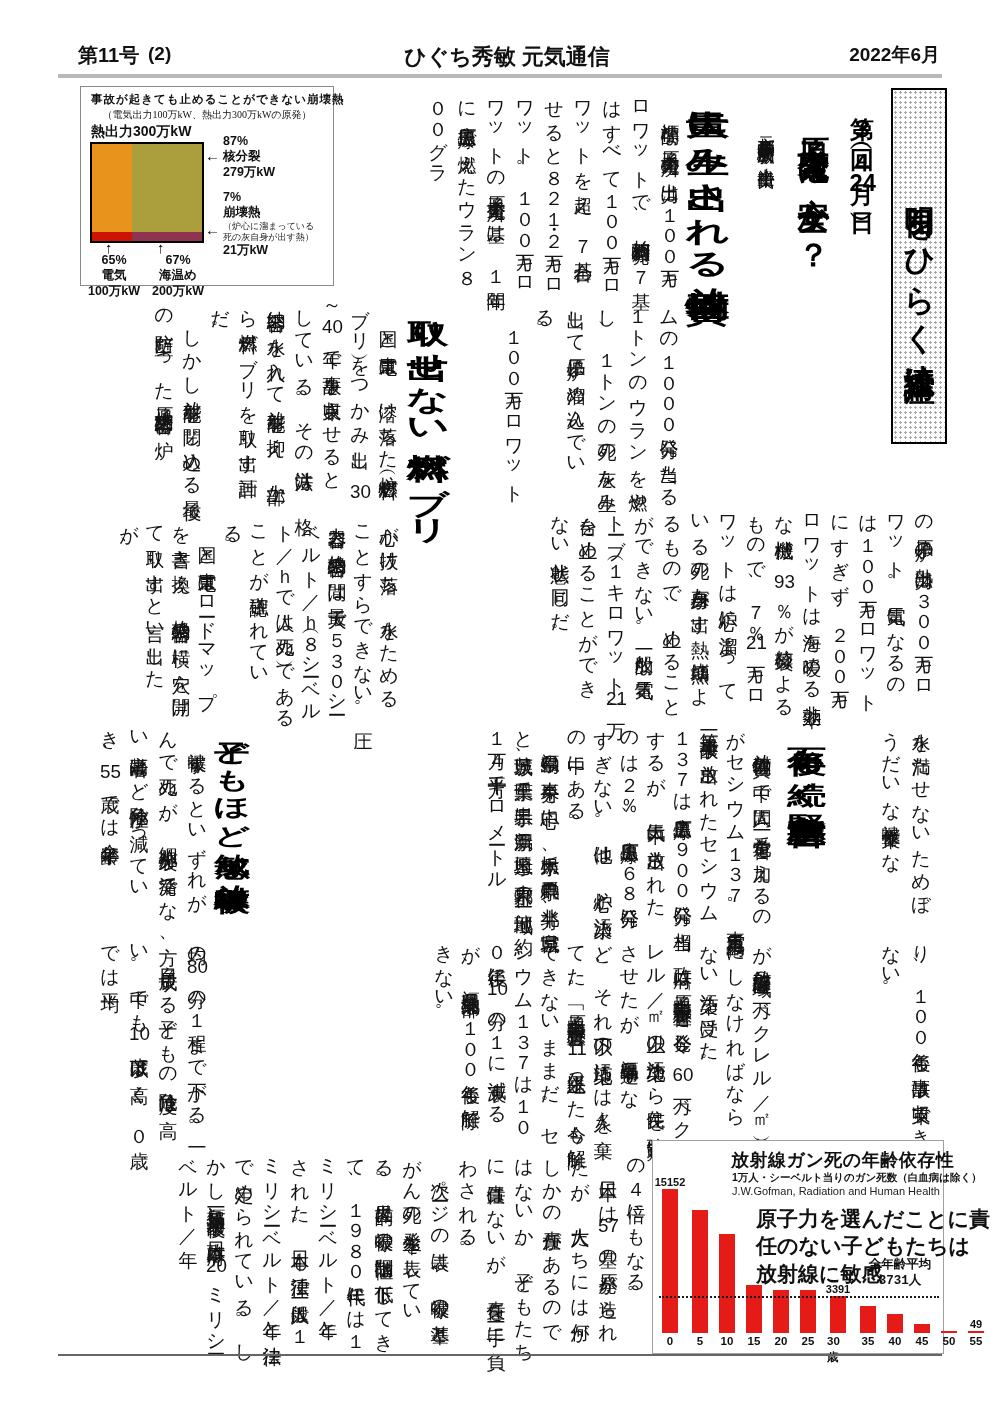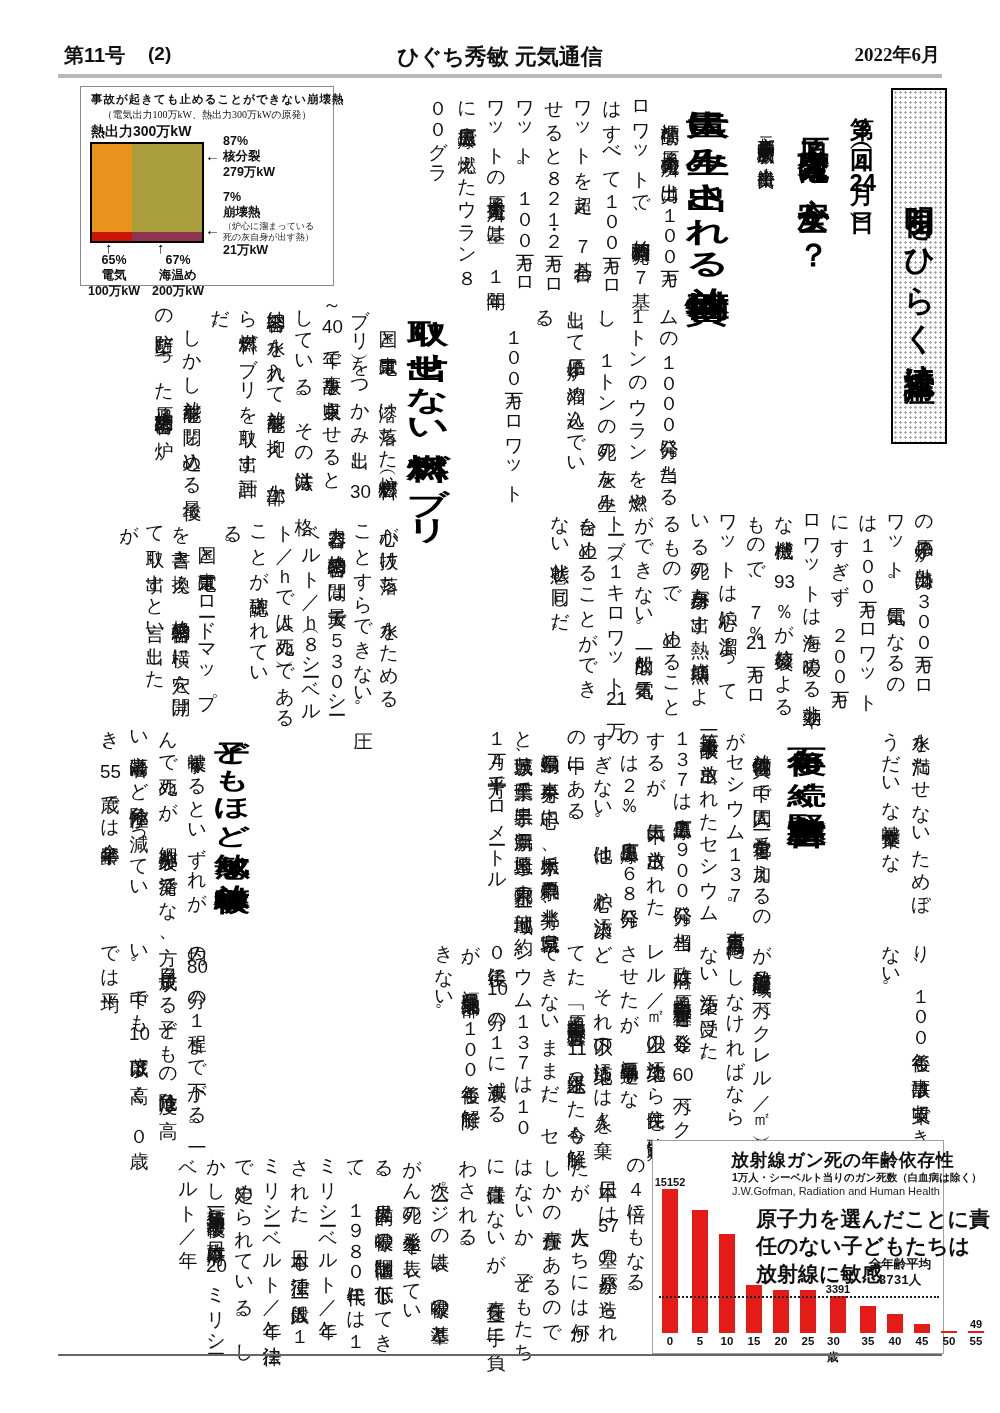--- a/index.html
+++ b/index.html
@@ -26,21 +26,21 @@
   .lh265{line-height:26.5px;}
   .lh28{line-height:28px;}
   .lh29{line-height:29px;}
   .lh30{line-height:30px;}
   .lh31{line-height:31px;}
   .hl{font-weight:bold;color:#000;}
   .stretch{transform:scaleX(1.55);transform-origin:50% 0;}
   
   .header-rule{left:58px;top:74px;width:884px;height:4px;background:#b9b9b9;}
   .bottom-rule{left:58px;top:1354px;width:884px;height:2px;background:#666;}
-  .hdr-txt{font-weight:bold;font-size:20px;top:42px;}
+  .hdr-txt{font-weight:bold;font-size:20px;top:42px;margin-left:14px;}
   
   .series-box{
     left:891px;top:88px;width:52px;height:352px;
     border:2px solid #000;
     background-image:radial-gradient(circle,#a8a8a8 1.1px,rgba(0,0,0,0) 1.2px);
     background-size:5px 5px;
     display:flex;align-items:center;justify-content:center;
   }
   .series-text{
     writing-mode:vertical-rl;font-weight:bold;font-size:31px;letter-spacing:2.5px;color:#000;
@@ -71,21 +71,21 @@
   .age-src{left:79px;top:44px;font-size:11px;color:#222;white-space:nowrap;}
   .age-ann{left:103px;top:64px;width:234px;font-weight:bold;font-size:21px;line-height:1.3;}
   .age-avg{left:208px;top:116px;width:78px;text-align:center;font-weight:bold;font-size:12.5px;line-height:1.3;font-family:Liberation Mono, monospace;}
 </style>
 </head>
 <body>
 
 <div class="abs hdr-txt" style="left:64px;">第11号</div>
 <div class="abs" style="left:148px;top:43px;font-size:19px;font-weight:bold;">(2)</div>
 <div class="abs hdr-txt" style="left:0;right:0;text-align:center;font-size:22px;">ひぐち秀敏 元気通信</div>
-<div class="abs hdr-txt" style="right:60px;font-size:19px;font-family:Liberation Serif, serif;">2022年6月</div>
+<div class="abs hdr-txt" style="right:60px;font-size:19px;">2022年6月</div>
 <div class="abs header-rule"></div>
 
 <div class="abs series-box">
   <div class="series-text">明日をひらく連続講座</div>
 </div>
 <div class="v hl" style="left:846px;top:98px;height:300px;font-size:24px;letter-spacing:4px;">第３回（４月<span class="tcy">24</span>日）</div>
 <div class="v hl" style="left:792px;top:112px;height:380px;font-size:32px;letter-spacing:4px;">原子力発電は安全か？</div>
 <div class="v" style="left:754px;top:122px;height:368px;font-size:17.5px;letter-spacing:1px;">元京都大学原子炉実験所助教　小出裕章氏</div>
 
 <div class="abs decay-box">

